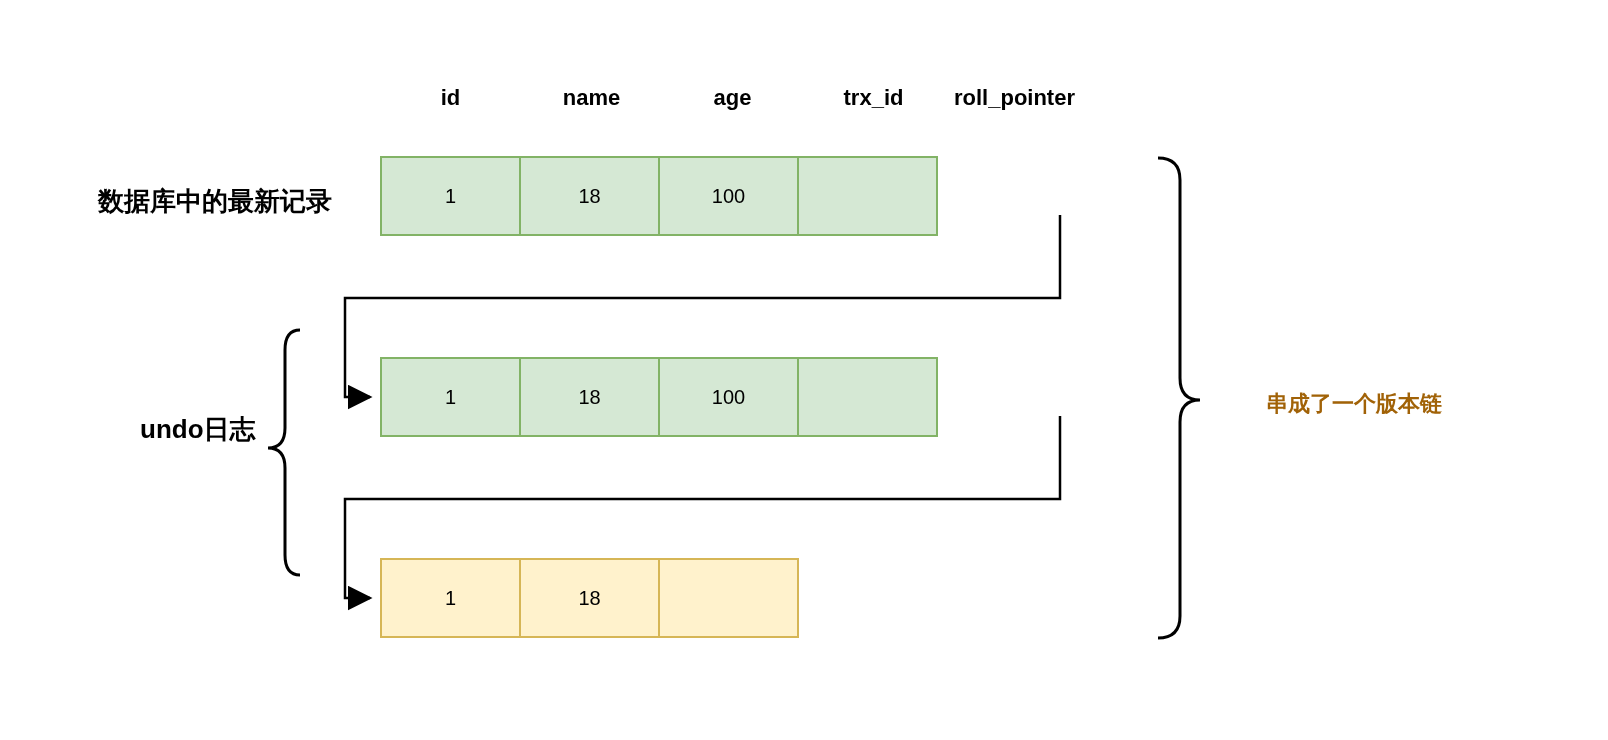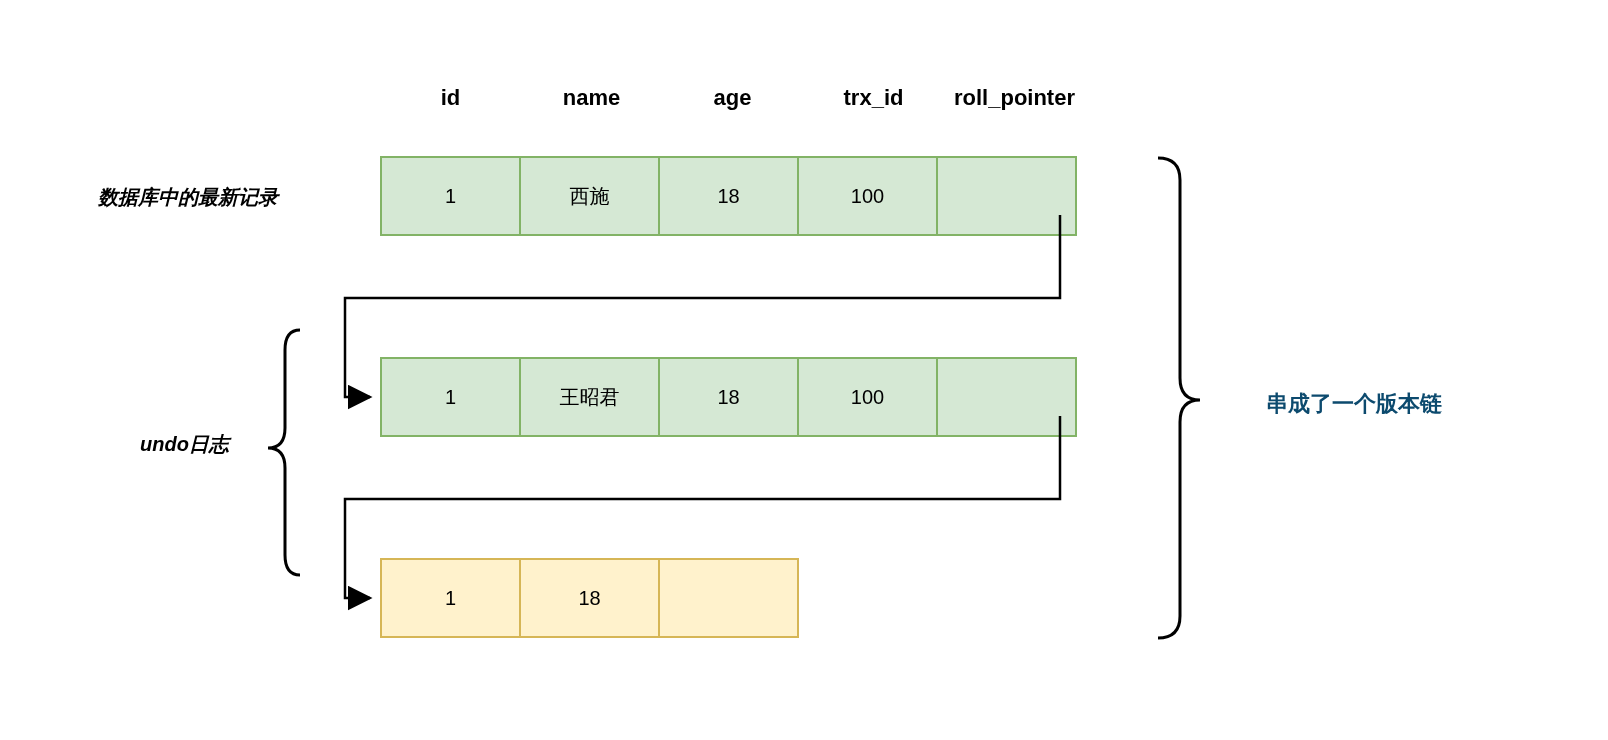--- a/index.html
+++ b/index.html
@@ -42,29 +42,28 @@
       font-size: 20px;
       color: #000;
       margin-right: -2px;
     }
     .green .cell { background: #d5e8d4; border-color: #82b366; }
     .yellow .cell { background: #ffe6cc; border-color: #d6b656; background: #fff2cc;}
     
     .lbl-left {
       position: absolute;
       font-weight: bold;
-      font-size: 20px;
+      font-size: 26px;
       color: #000;
-      font-style: italic;
     }
     .lbl-right {
       position: absolute;
       font-weight: bold;
       font-size: 22px;
-      color: #0c4a6e;
+      color: #a16207;
     }
     
     svg.overlay {
       position: absolute;
       left: 0; top: 0;
       width: 1608px; height: 740px;
       pointer-events: none;
     }
   </style>
 </head>
@@ -77,35 +76,33 @@
     <div class="header-cell">name</div>
     <div class="header-cell">age</div>
     <div class="header-cell">trx_id</div>
     <div class="header-cell">roll_pointer</div>
   </div>
 
   <div class="lbl-left" style="left:98px; top:184px;">数据库中的最新记录</div>
 
   <div class="row green" style="top:156px;">
     <div class="cell">1</div>
-    <div class="cell">西施</div>
     <div class="cell">18</div>
     <div class="cell">100</div>
     <div class="cell"></div>
   </div>
 
   <div class="row green" style="top:357px;">
     <div class="cell">1</div>
-    <div class="cell">王昭君</div>
     <div class="cell">18</div>
     <div class="cell">100</div>
     <div class="cell"></div>
   </div>
 
-  <div class="lbl-left" style="left:140px; top:431px;">undo日志</div>
+  <div class="lbl-left" style="left:140px; top:412px;">undo日志</div>
 
   <div class="row yellow" style="top:558px;">
     <div class="cell">1</div>
     <div class="cell">18</div>
     <div class="cell"></div>
   </div>
 
   <div class="lbl-right" style="left:1266px; top:389px;">串成了一个版本链</div>
 
   <svg class="overlay">

